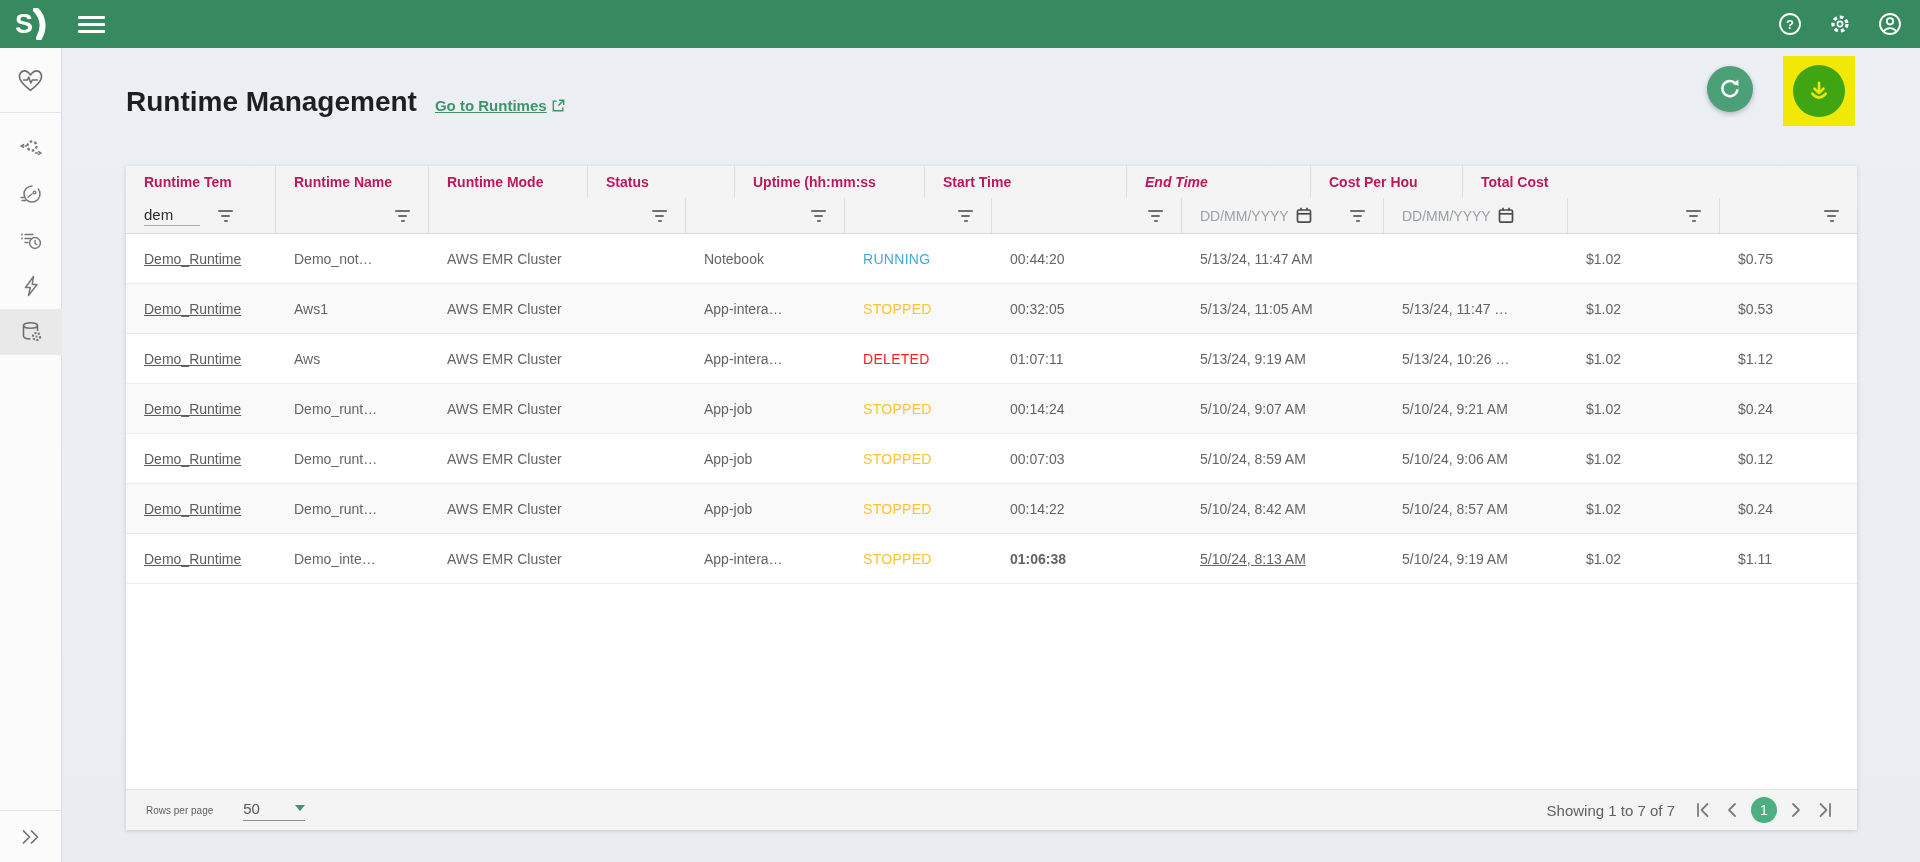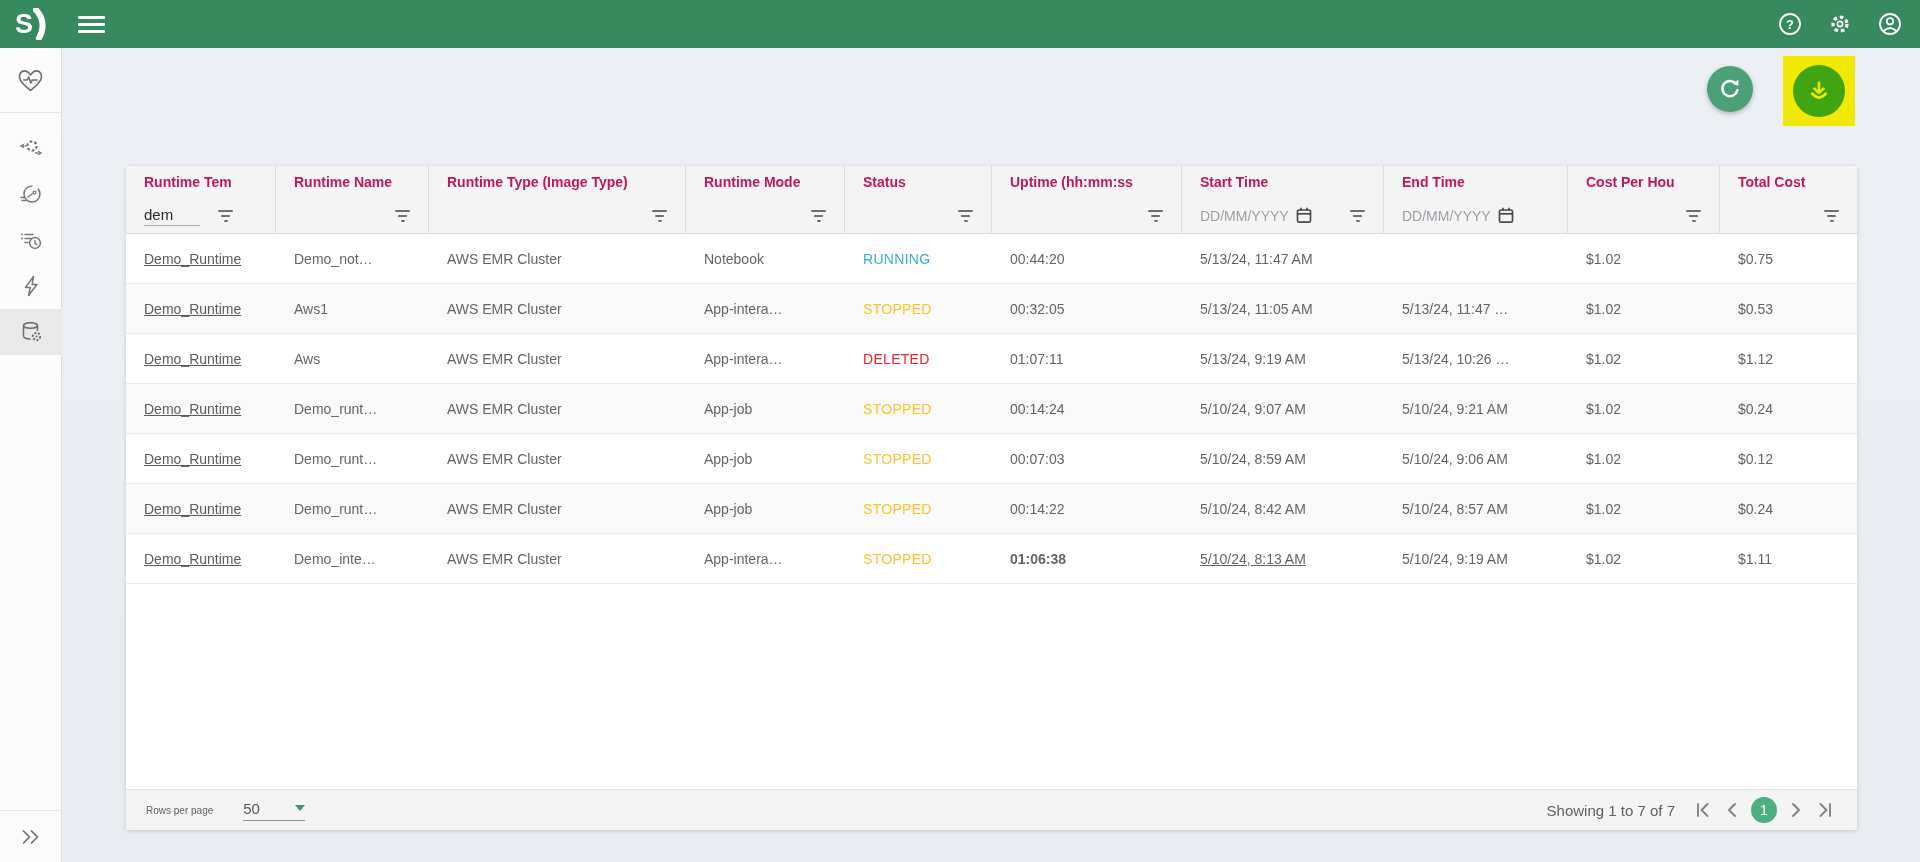--- a/index.html
+++ b/index.html
@@ -182,20 +182,31 @@
   </div>
   <div class="sb-bottom">
     <svg width="24" height="24" viewBox="0 0 24 24">
       <path d="M4.5 6 l6 6 -6 6 M12.5 6 l6 6 -6 6" stroke="#6e6e6e" stroke-width="1.7" fill="none" stroke-linecap="round" stroke-linejoin="round"></path>
     </svg>
   </div>
 </div>
 
 <div class="main">
 
+  <div class="title-row">
+    <div class="page-title">Runtime Management</div>
+    <div class="go-link">
+      <span>Go to Runtimes</span>
+      <svg width="13" height="13" viewBox="0 0 12 12">
+        <path d="M4.5 2 H1.2 V10.8 H10 V7.5" stroke="#3f9468" stroke-width="1.3" fill="none"></path>
+        <path d="M6.5 1.2 H10.8 V5.5" stroke="#3f9468" stroke-width="1.3" fill="none"></path>
+        <path d="M10.8 1.2 L5.8 6.2" stroke="#3f9468" stroke-width="1.3" fill="none"></path>
+      </svg>
+    </div>
+  </div>
 
   <div class="btn-refresh">
     <svg width="26" height="26" viewBox="0 0 24 24">
       <path d="M18.8 13.2 a7 7 0 1 1 -1.6 -6.3" stroke="#fff" stroke-width="2.3" fill="none" stroke-linecap="round"></path>
       <polygon points="19.6,3.2 19.9,9 14.4,7.4" fill="#fff"></polygon>
     </svg>
   </div>
 
   <div class="download-highlight">
     <div class="btn-download">
@@ -208,36 +219,33 @@
   </div>
 
   <div class="card">
     <div class="thead-row">
         <div class="th" style="width: 150px;">
           <span>Runtime Tem</span>
         </div>
         <div class="th" style="width: 153px;">
           <span>Runtime Name</span>
         </div>
-        <div class="th" style="width: 257px;">
-          <span>Runtime Type (Image Type)</span>
-        </div>
         <div class="th" style="width: 159px;">
           <span>Runtime Mode</span>
         </div>
         <div class="th" style="width: 147px;">
           <span>Status</span>
         </div>
         <div class="th" style="width: 190px;">
           <span>Uptime (hh:mm:ss</span>
         </div>
         <div class="th" style="width: 202px;">
           <span>Start Time</span>
         </div>
-        <div class="th" style="width: 184px;">
+        <div class="th" style="width: 184px; font-style: italic;">
           <span>End Time</span>
         </div>
         <div class="th" style="width: 152px;">
           <span>Cost Per Hou</span>
         </div>
         <div class="th" style="width: 137px;">
           <span>Total Cost</span>
         </div>
       </div>
     <div class="filter-row">

